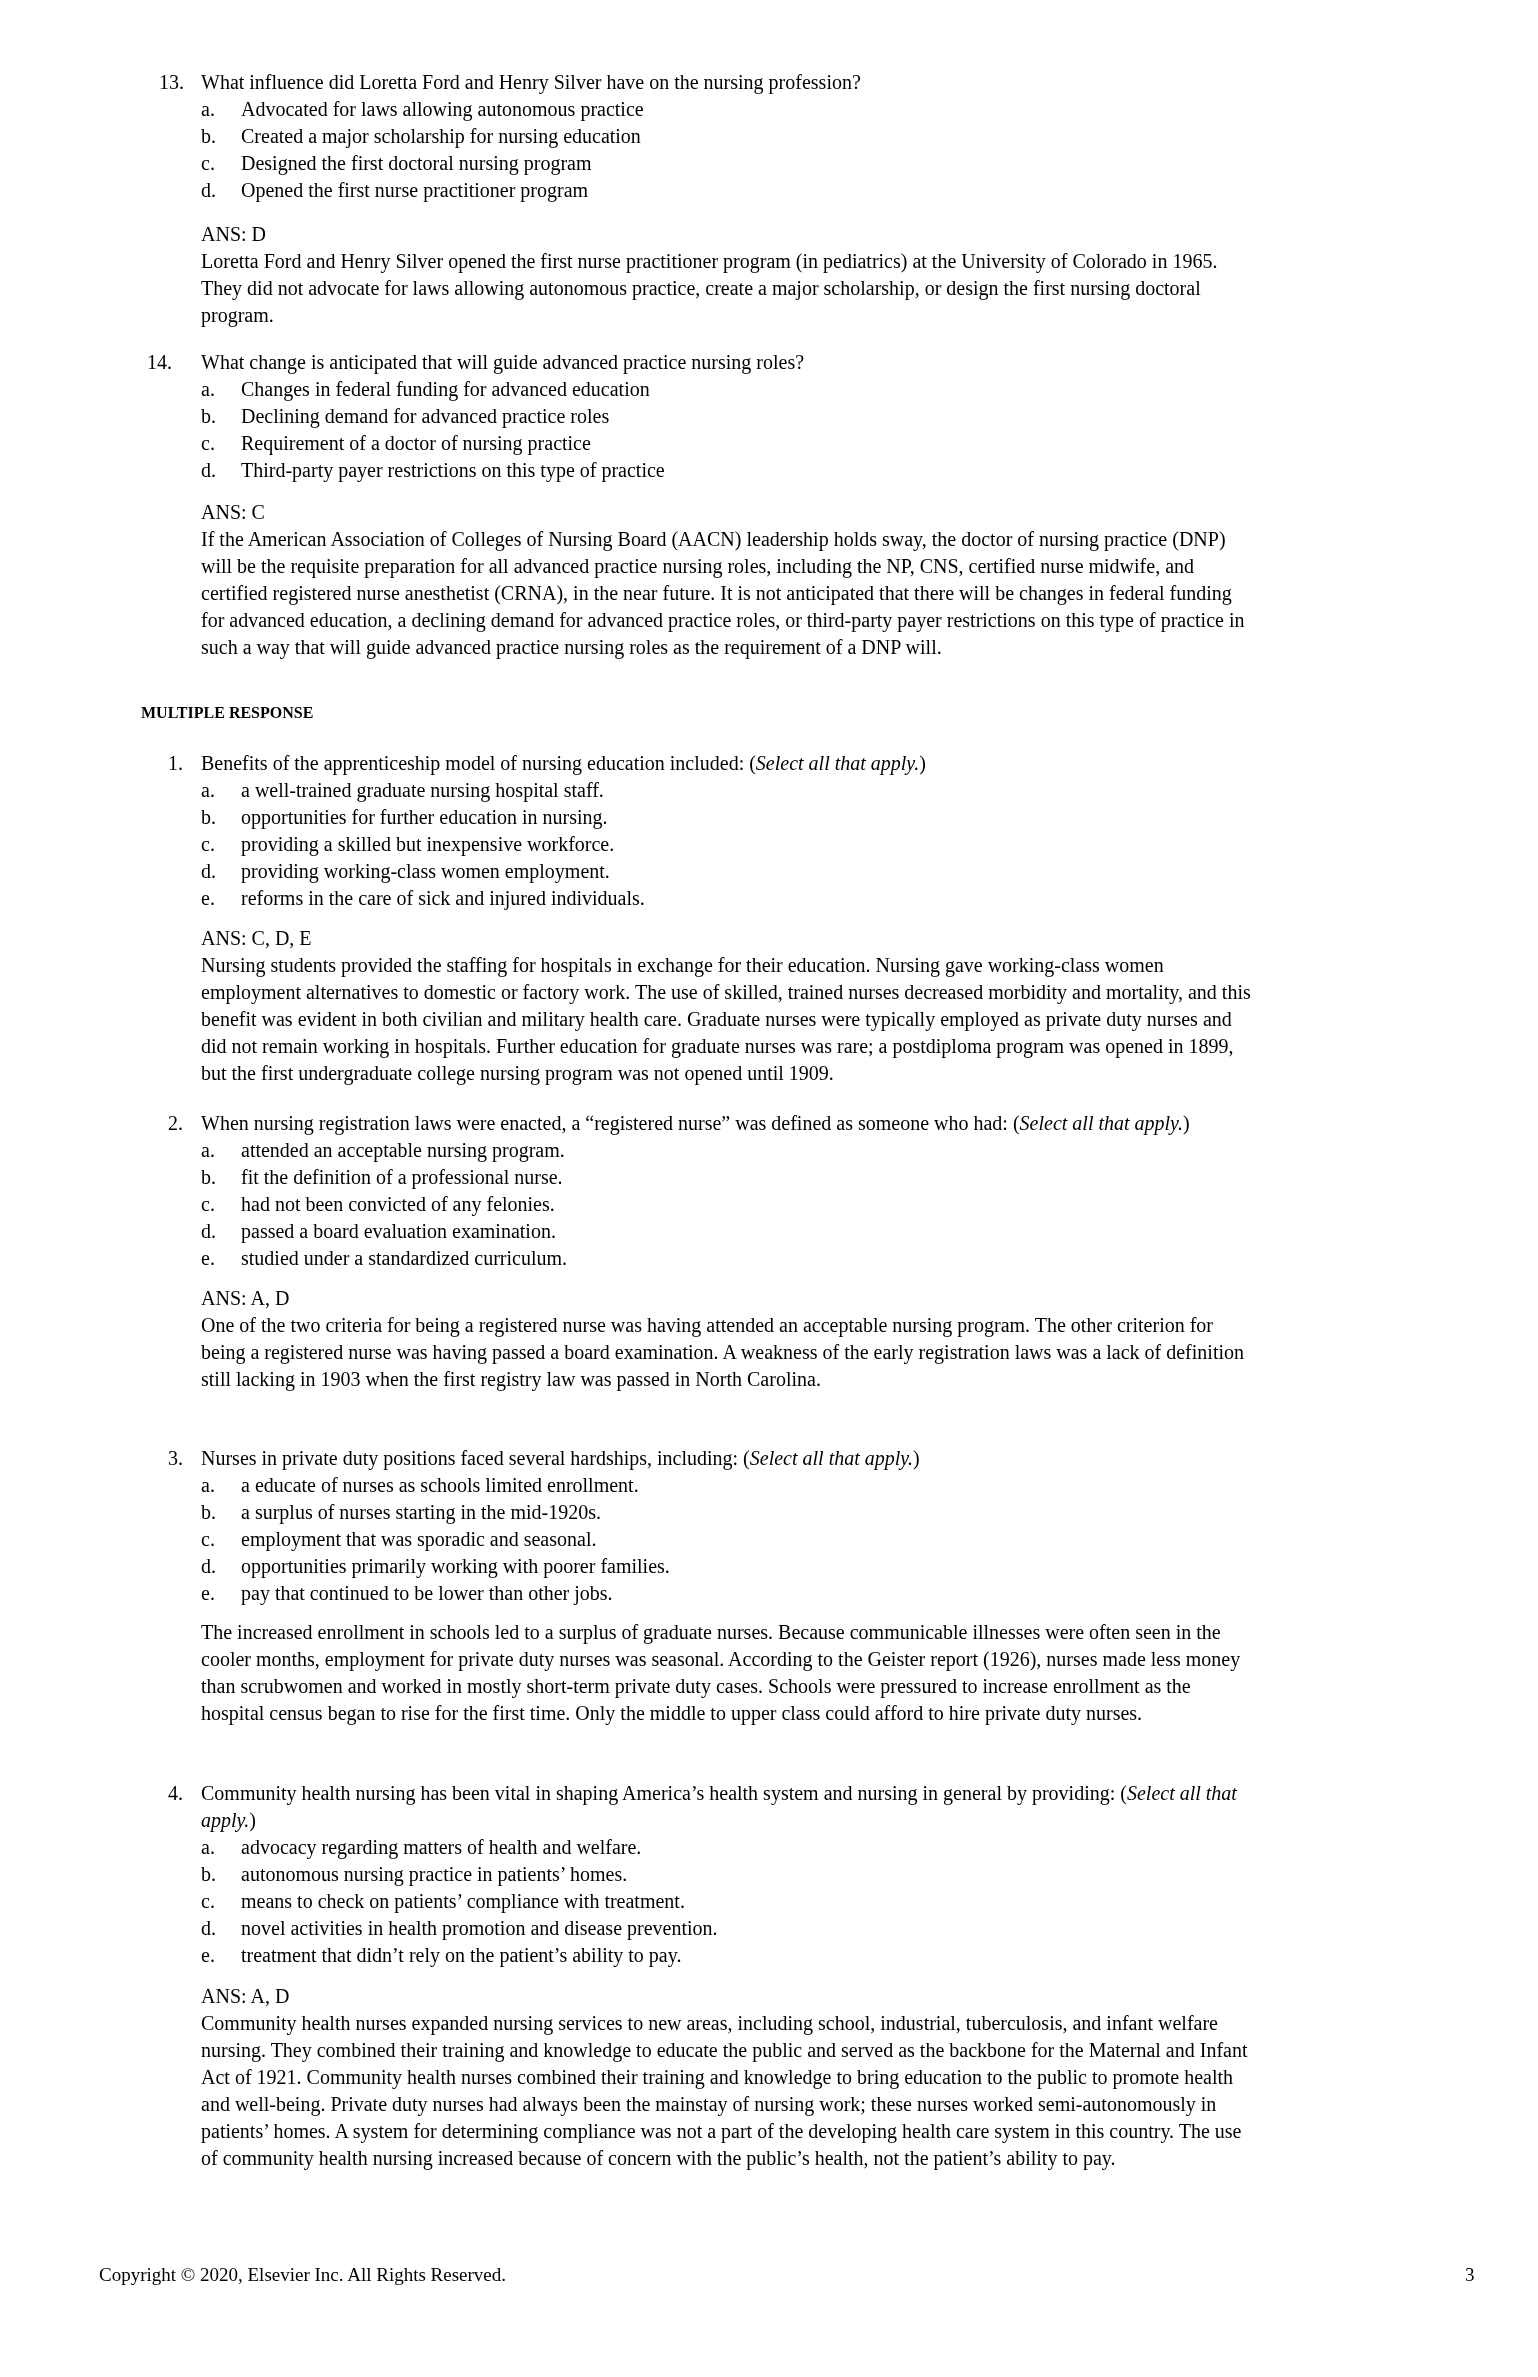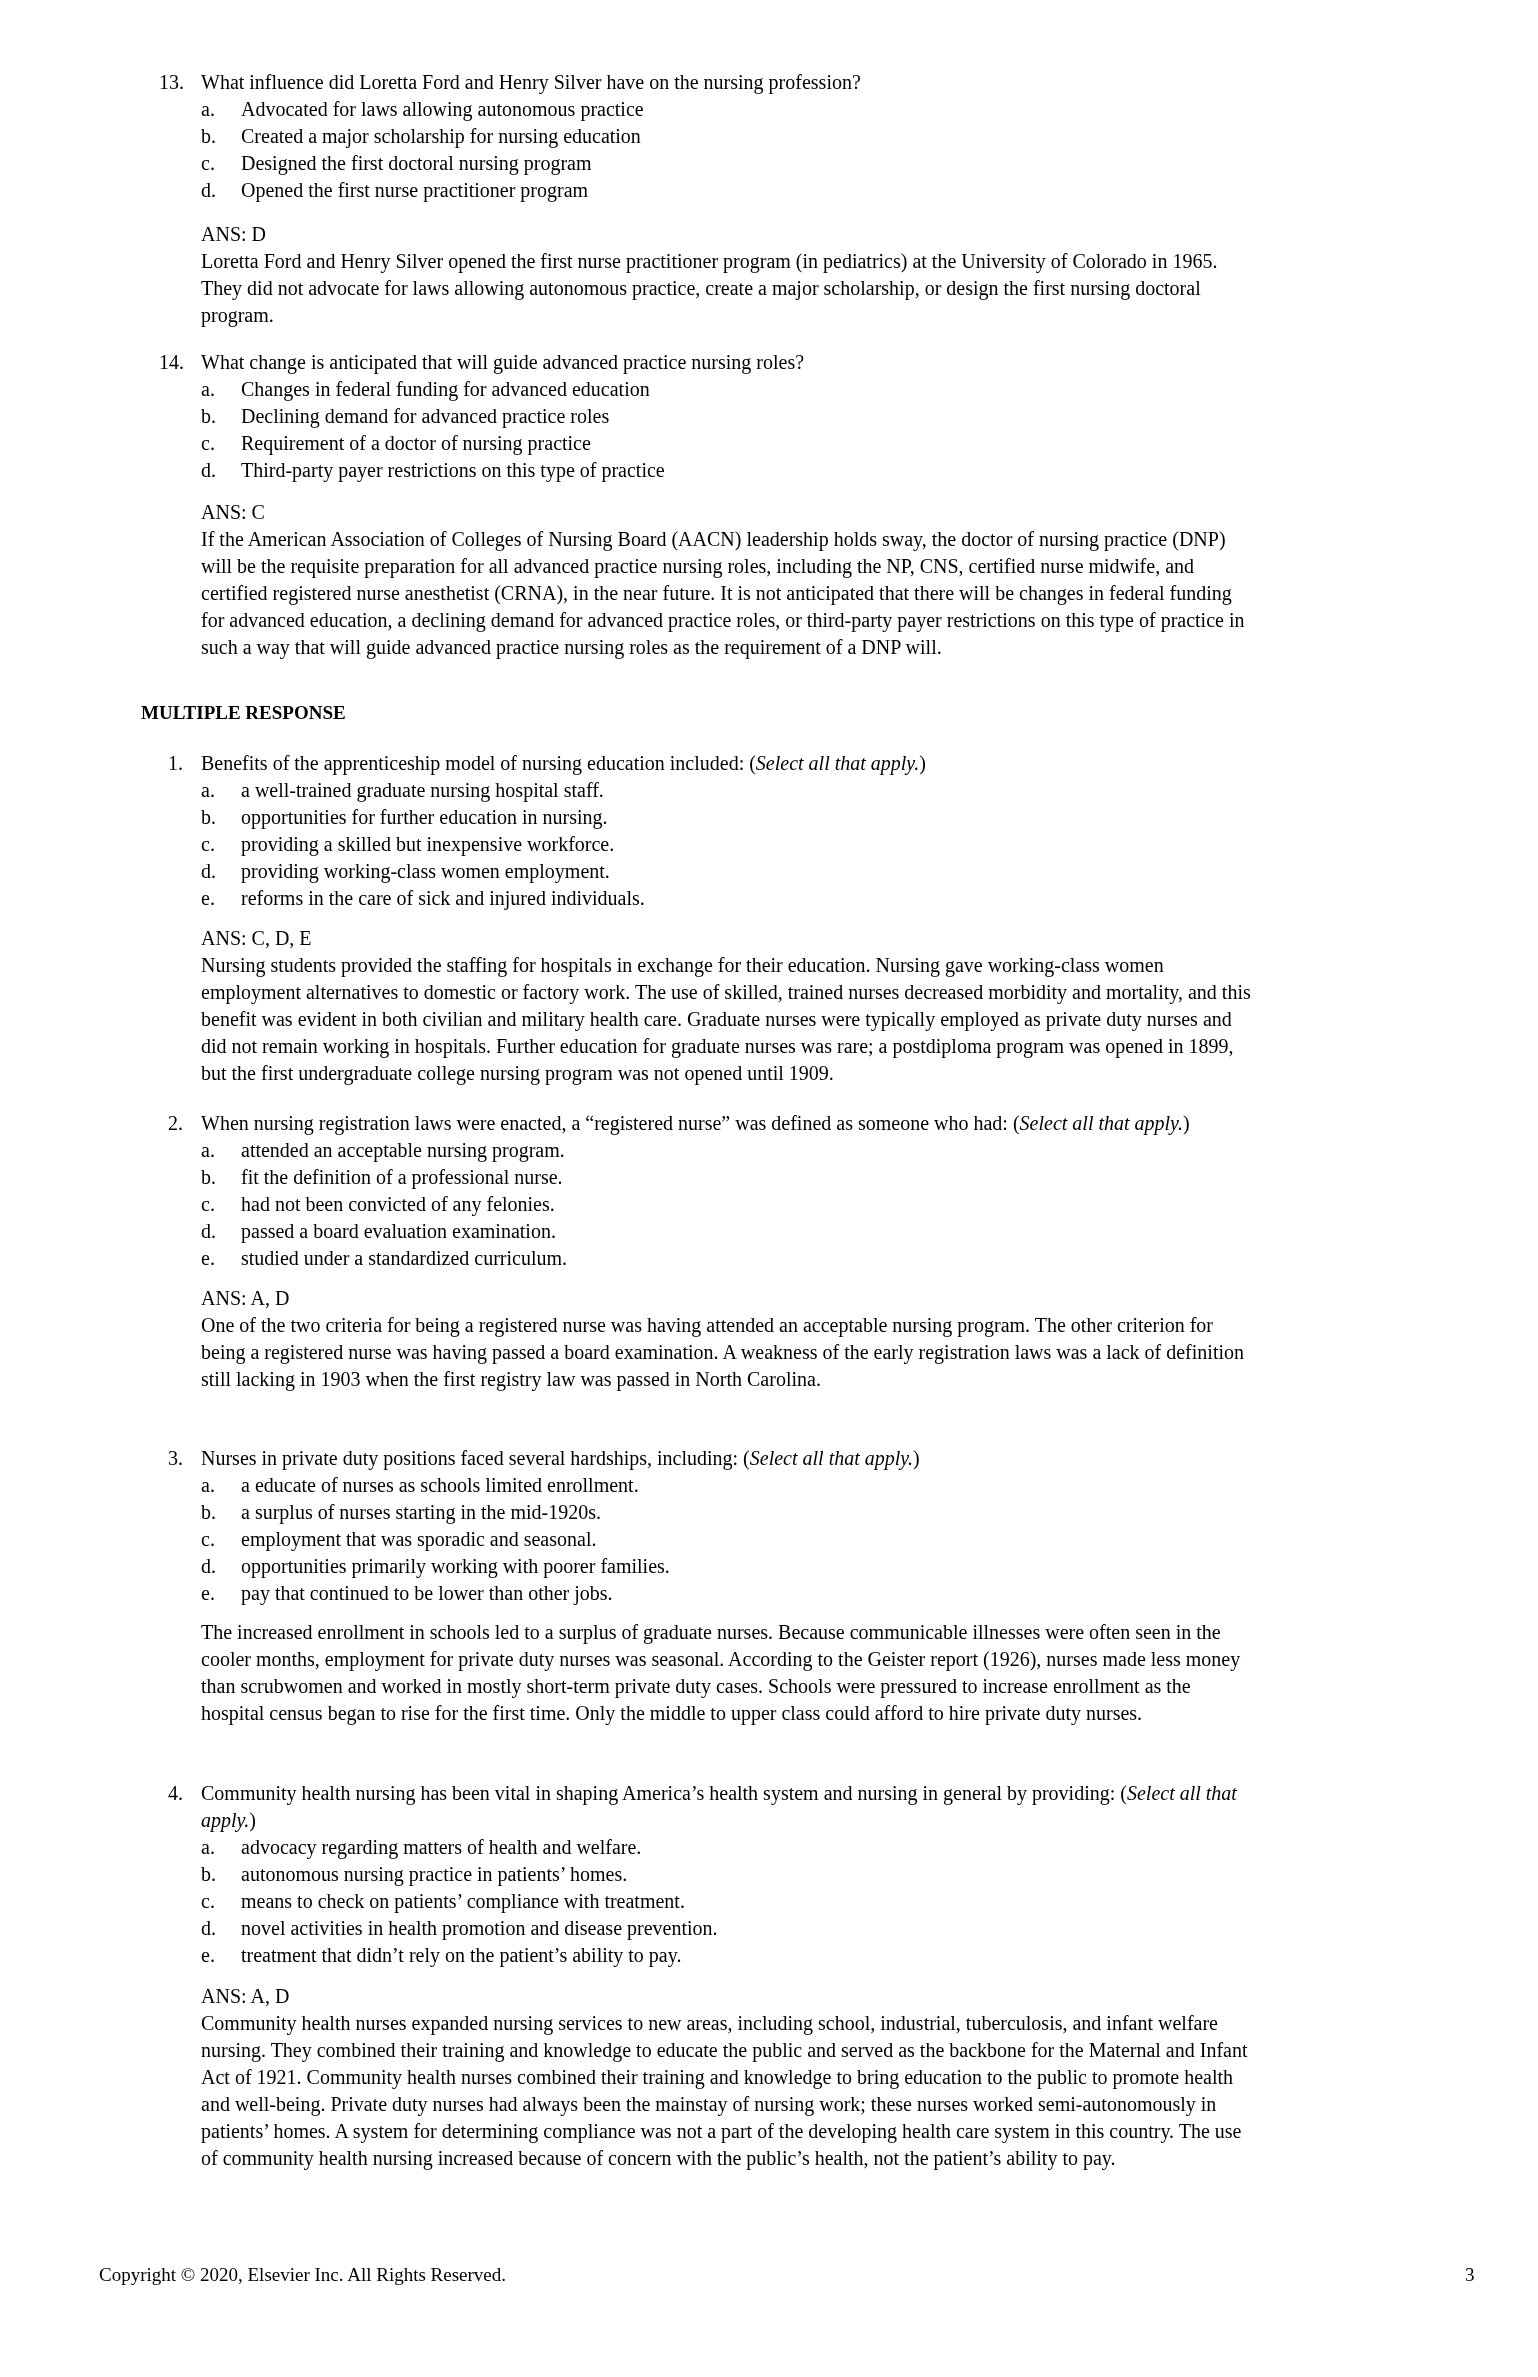--- a/index.html
+++ b/index.html
@@ -12,21 +12,21 @@
   .block { position: absolute; left: 0; width: 1482px; }
   .line { height: 27px; line-height: 27px; white-space: nowrap; position: relative; }
   .qnum { position: absolute; left: 0; width: 190px; text-align: right; padding-right: 0; }
   .qnum span { display: inline-block; }
   .qtext { position: absolute; left: 201px; }
   .opt-letter { position: absolute; left: 201px; }
   .opt-text { position: absolute; left: 241px; }
   .ans { position: absolute; left: 201px; }
   .para { position: absolute; left: 201px; }
   .italic { font-style: italic; }
-  .heading { position: absolute; left: 141px; font-weight: bold; font-size: 19px; }
+  .heading { position: absolute; left: 141px; font-weight: bold; font-size: 16px; }
   .footer-left { position: absolute; left: 71px; font-size: 19px; }
   .footer-right { position: absolute; left: 1437px; font-size: 19px; }
 </style>
 </head>
 <body>
 
 <div class="block" style="top:69px;">
   <div class="line">
     <span class="qnum" style="left:0;width:auto;position:absolute;">
         <span style="position:absolute;left:159px;">13.</span>
@@ -60,21 +60,21 @@
   <div class="line">
       <span class="para">They did not advocate for laws allowing autonomous practice, create a major scholarship, or design the first nursing doctoral</span>
     </div>
   <div class="line">
       <span class="para">program.</span>
     </div>
 </div>
 
 <div class="block" style="top:349px;">
   <div class="line">
-    <span style="position:absolute;left:159px;font-family:Liberation Serif, serif;">14.</span>
+    <span style="position:absolute;left:147px;font-family:Liberation Serif, serif;">14.</span>
     <span class="qtext">What change is anticipated that will guide advanced practice nursing roles?</span>
   </div>
   <div class="line">
       <span class="opt-letter">a.</span>
       <span class="opt-text">Changes in federal funding for advanced education</span>
     </div>
   <div class="line">
       <span class="opt-letter">b.</span>
       <span class="opt-text">Declining demand for advanced practice roles</span>
     </div>

